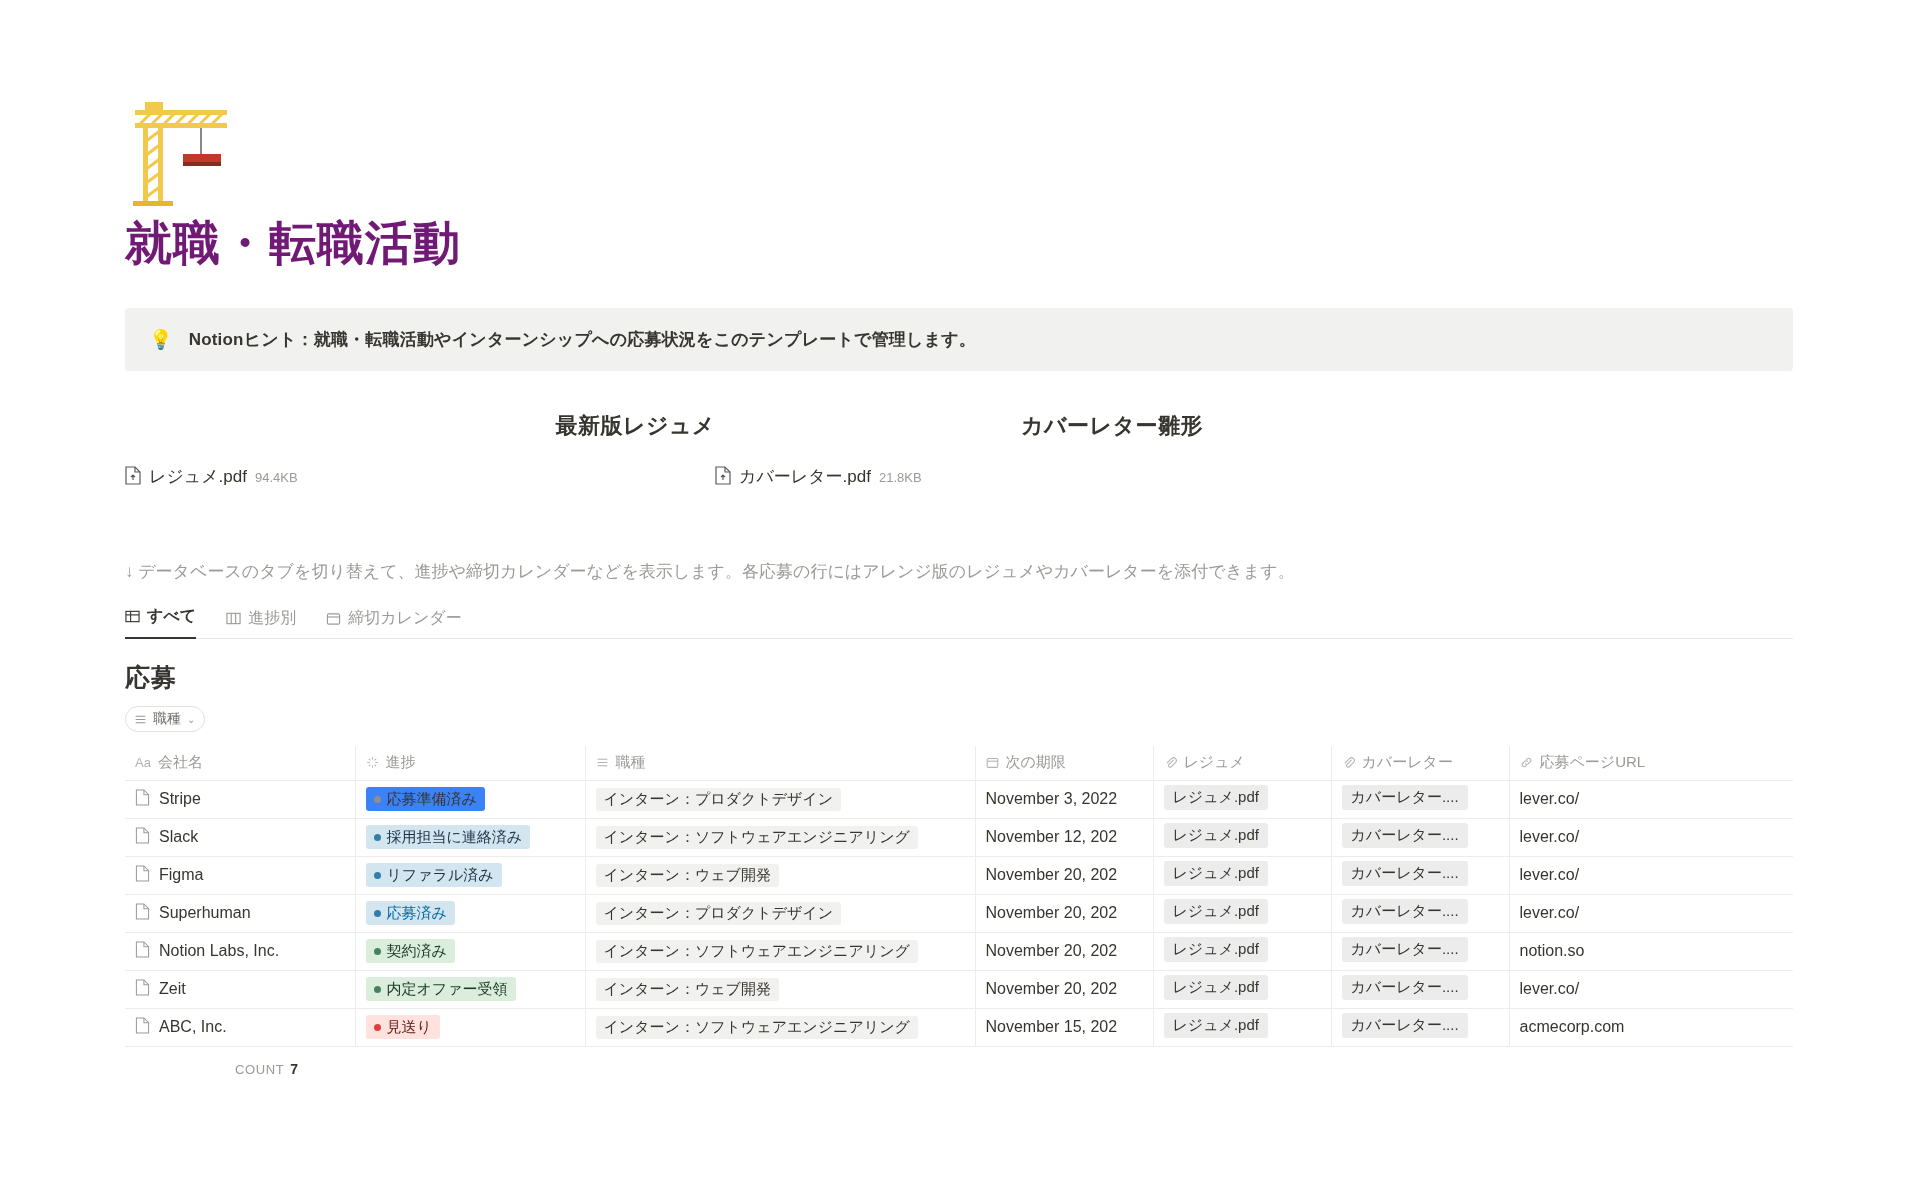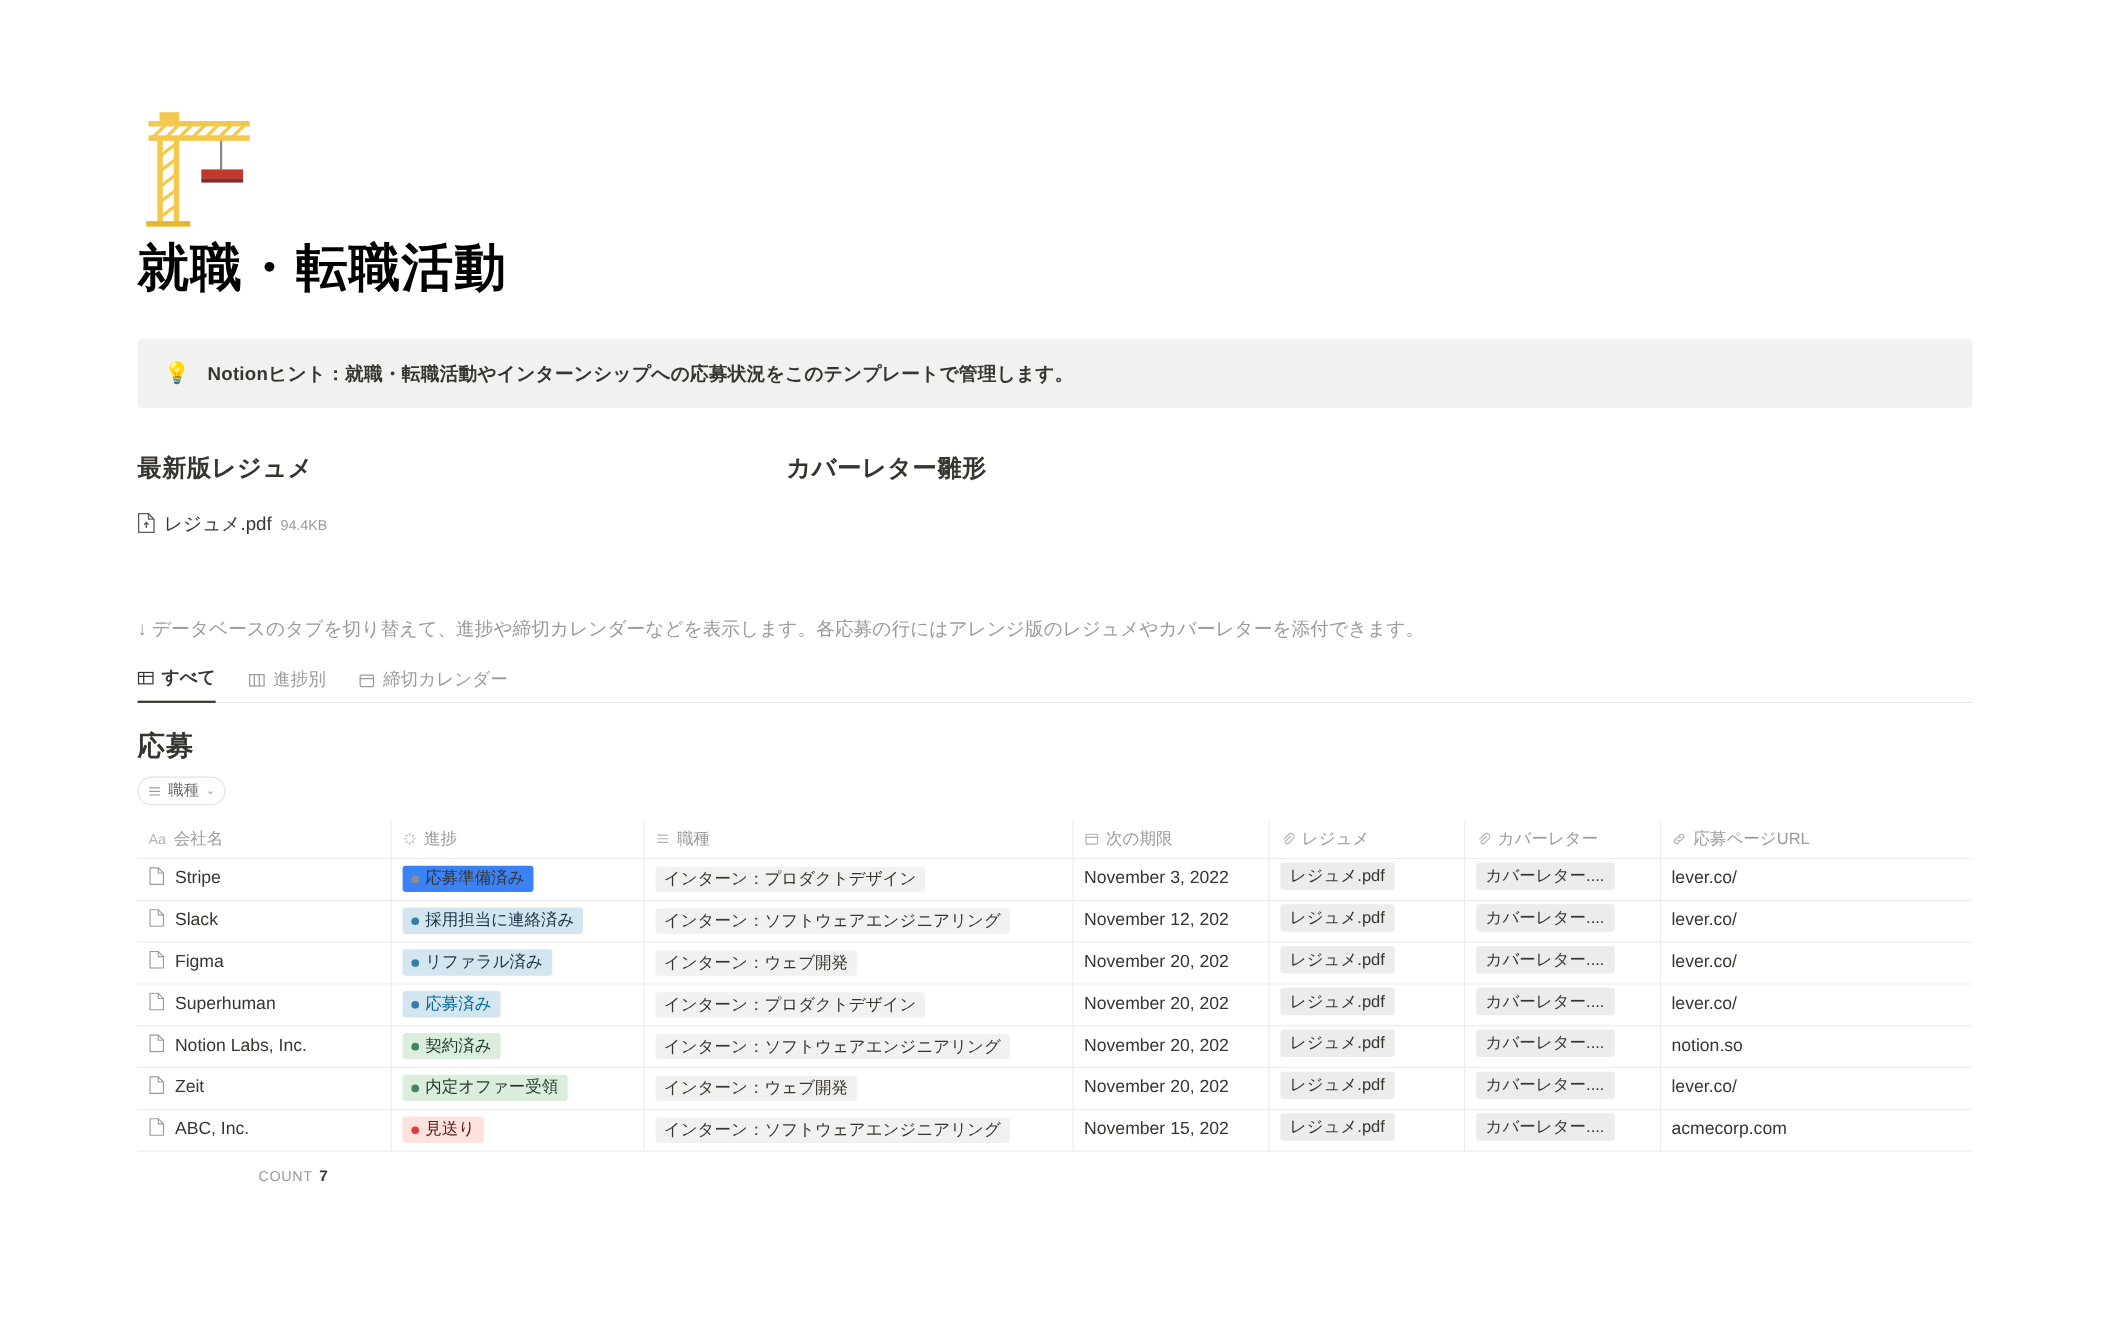--- a/index.html
+++ b/index.html
@@ -28,21 +28,22 @@
   }
   .page-icon svg { display: block; }
 
   
   .page-title {
     font-size: 47px;
     font-weight: bold;
     letter-spacing: 1px;
     margin-top: 8px;
     line-height: 1.15;
-    color: #000000;
+    color: #701a75;
+    font-family: Liberation Serif, serif;
   }
 
   
   .callout {
     margin-top: 38px;
     background: #f1f1ef;
     border-radius: 4px;
     padding: 20px 24px;
     display: flex;
     align-items: center;
@@ -52,21 +53,21 @@
   }
   .callout .bulb { font-size: 19px; line-height: 1; }
   .callout .text { font-weight: bold; letter-spacing: .2px; }
 
   
   .cols {
     margin-top: 40px;
     display: flex;
     width: 1668px;
   }
-  .col { width: 590px; }
+  .col { width: 590px; text-align: right; }
   .col:last-child { width: 488px; }
   .col h3 {
     font-size: 22px;
     font-weight: bold;
     margin: 0 0 22px 0;
     letter-spacing: .5px;
   }
   .file-row {
     display: flex;
     align-items: baseline;
@@ -288,20 +289,31 @@
             <path d="M8 14V9M6 11l2-2 2 2" fill="none" stroke="#5b5a57" stroke-width="1.2"></path>
           </svg>
         </span>
         <span class="file-name">レジュメ.pdf</span>
         <span class="file-size">94.4KB</span>
       </div>
     </div>
 
     <div class="col">
       <h3>カバーレター雛形</h3>
+      <div class="file-row">
+        <span class="file-icon">
+          <svg width="16" height="19" viewBox="0 0 16 19" xmlns="http://www.w3.org/2000/svg">
+            <path d="M1 1h9l5 5v12H1z" fill="#fff" stroke="#5b5a57" stroke-width="1.2"></path>
+            <path d="M10 1v5h5" fill="none" stroke="#5b5a57" stroke-width="1.2"></path>
+            <path d="M8 14V9M6 11l2-2 2 2" fill="none" stroke="#5b5a57" stroke-width="1.2"></path>
+          </svg>
+        </span>
+        <span class="file-name">カバーレター.pdf</span>
+        <span class="file-size">21.8KB</span>
+      </div>
     </div>
 
   </div>
 
   <div class="hint">↓ データベースのタブを切り替えて、進捗や締切カレンダーなどを表示します。各応募の行にはアレンジ版のレジュメやカバーレターを添付できます。</div>
 
   <div class="tabs">
     <div class="tab active">
       <span class="th-icon">
         <svg width="15" height="15" viewBox="0 0 16 16" xmlns="http://www.w3.org/2000/svg">

